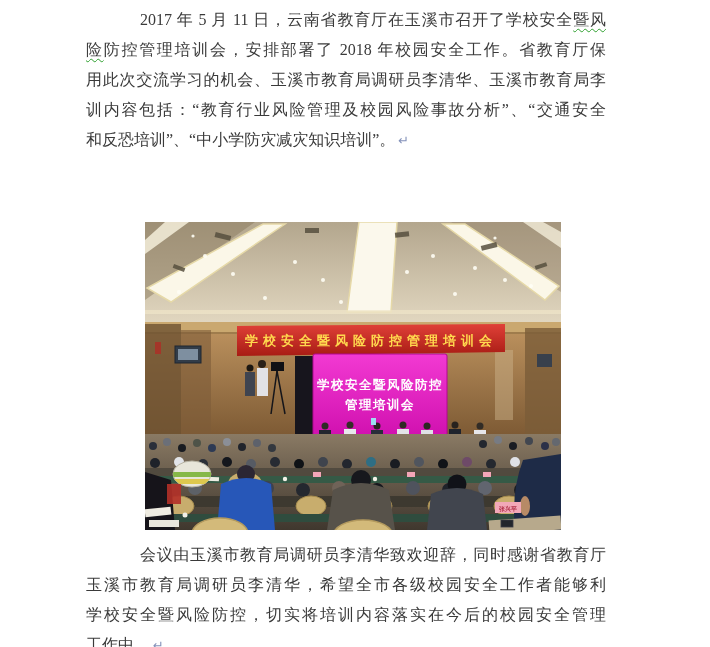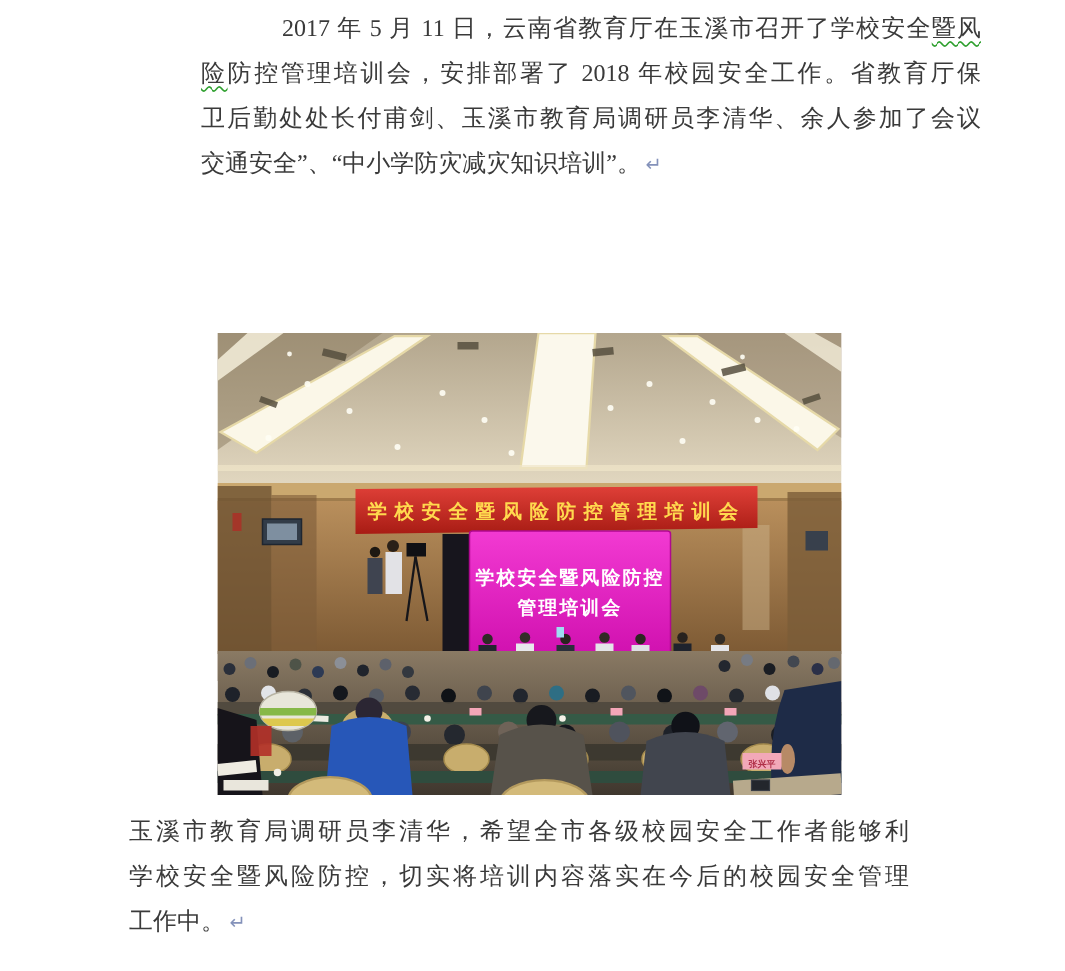--- a/index.html
+++ b/index.html
@@ -1,42 +1,43 @@
 <!DOCTYPE html>
 <html><head>
 <meta charset="utf-8">
 <style>
   html,body{margin:0;padding:0;}
   body{
     width:710px;height:647px;background:#ffffff;overflow:hidden;position:relative;
     font-family:"Liberation Serif","DejaVu Serif",serif;
   }
   .para{position:absolute;left:86px;width:520px;color:#3a3a3a;font-size:16px;line-height:30px;}
-  #para1{top:5px;margin-left:48px;}
+  #para1{top:5px;}
   #para2{top:540px;}
   .tline{height:30px;overflow:hidden;text-align:justify;text-align-last:justify;word-break:break-all;}
   .tline.first{padding-left:54px;}
   .tline.last{text-align-last:left;}
   .squiggle{
     text-decoration-line:underline;text-decoration-style:wavy;
     text-decoration-color:#2fa02f;text-decoration-thickness:1px;text-underline-offset:3px;
   }
   .pmark{color:#8492ba;font-size:13px;padding-left:3px;font-family:"DejaVu Sans",sans-serif;}
   #photo{position:absolute;left:145px;top:222px;width:416px;height:384px;}
   #photo svg{display:block;}
   .svgtxt{font-family:"Liberation Sans","DejaVu Sans",sans-serif;font-weight:bold;}
 </style>
 </head>
 <body>
 
 <div id="para1" class="para">
   <div class="tline first"><span>2017 年 5 月 11 日，云南省教育厅在玉溪市召开了学校安全</span><span class="squiggle">暨风</span><span></span></div>
   <div class="tline"><span></span><span class="squiggle">险</span><span>防控管理培训会，安排部署了 2018 年校园安全工作。省教育厅保</span></div>
-  <div class="tline"><span>卫后勤处处长付甫剑、玉溪市教育局调研员李清华、余人参加了会议</span></div>
-  <div class="tline last"><span>交通安全”、“中小学防灾减灾知识培训”。</span><span class="pmark">↵</span></div>
+  <div class="tline"><span>用此次交流学习的机会、玉溪市教育局调研员李清华、玉溪市教育局李</span></div>
+  <div class="tline"><span>训内容包括：“教育行业风险管理及校园风险事故分析”、“交通安全</span></div>
+  <div class="tline last"><span>和反恐培训”、“中小学防灾减灾知识培训”。</span><span class="pmark">↵</span></div>
 </div>
 
 <figure id="photo" style="margin:0;">
 <svg width="416" height="308" viewBox="0 0 416 308" xmlns="http://www.w3.org/2000/svg">
   <defs>
     <linearGradient id="gCeil" x1="0" y1="0" x2="0" y2="1">
       <stop offset="0" stop-color="#b3a68d"></stop>
           <stop offset="1" stop-color="#e9dfc8"></stop>
     </linearGradient>
     <linearGradient id="gWall" x1="0" y1="0" x2="0" y2="1">
@@ -279,16 +280,17 @@
       <rect x="344" y="296" width="72" height="14" fill="#b7a98c" transform="rotate(-4 380 303)"></rect>
       <rect x="356" y="298" width="12" height="7" fill="#23262c" stroke="#3a3e46" stroke-width="0.8"></rect>
       <rect x="350" y="280" width="26" height="11" fill="#f2a8b8"></rect>
       <text x="363" y="289" text-anchor="middle" font-size="6" fill="#b03048" class="svgtxt">张兴平</text>
     </g>
   </g>
 </svg>
 </figure>
 
 <div id="para2" class="para">
+  <div class="tline first"><span>会议由玉溪市教育局调研员李清华致欢迎辞，同时感谢省教育厅</span></div>
   <div class="tline"><span>玉溪市教育局调研员李清华，希望全市各级校园安全工作者能够利</span></div>
   <div class="tline"><span>学校安全暨风险防控，切实将培训内容落实在今后的校园安全管理</span></div>
   <div class="tline last"><span>工作中。</span><span class="pmark">↵</span></div>
 </div>
 
 </body></html>

